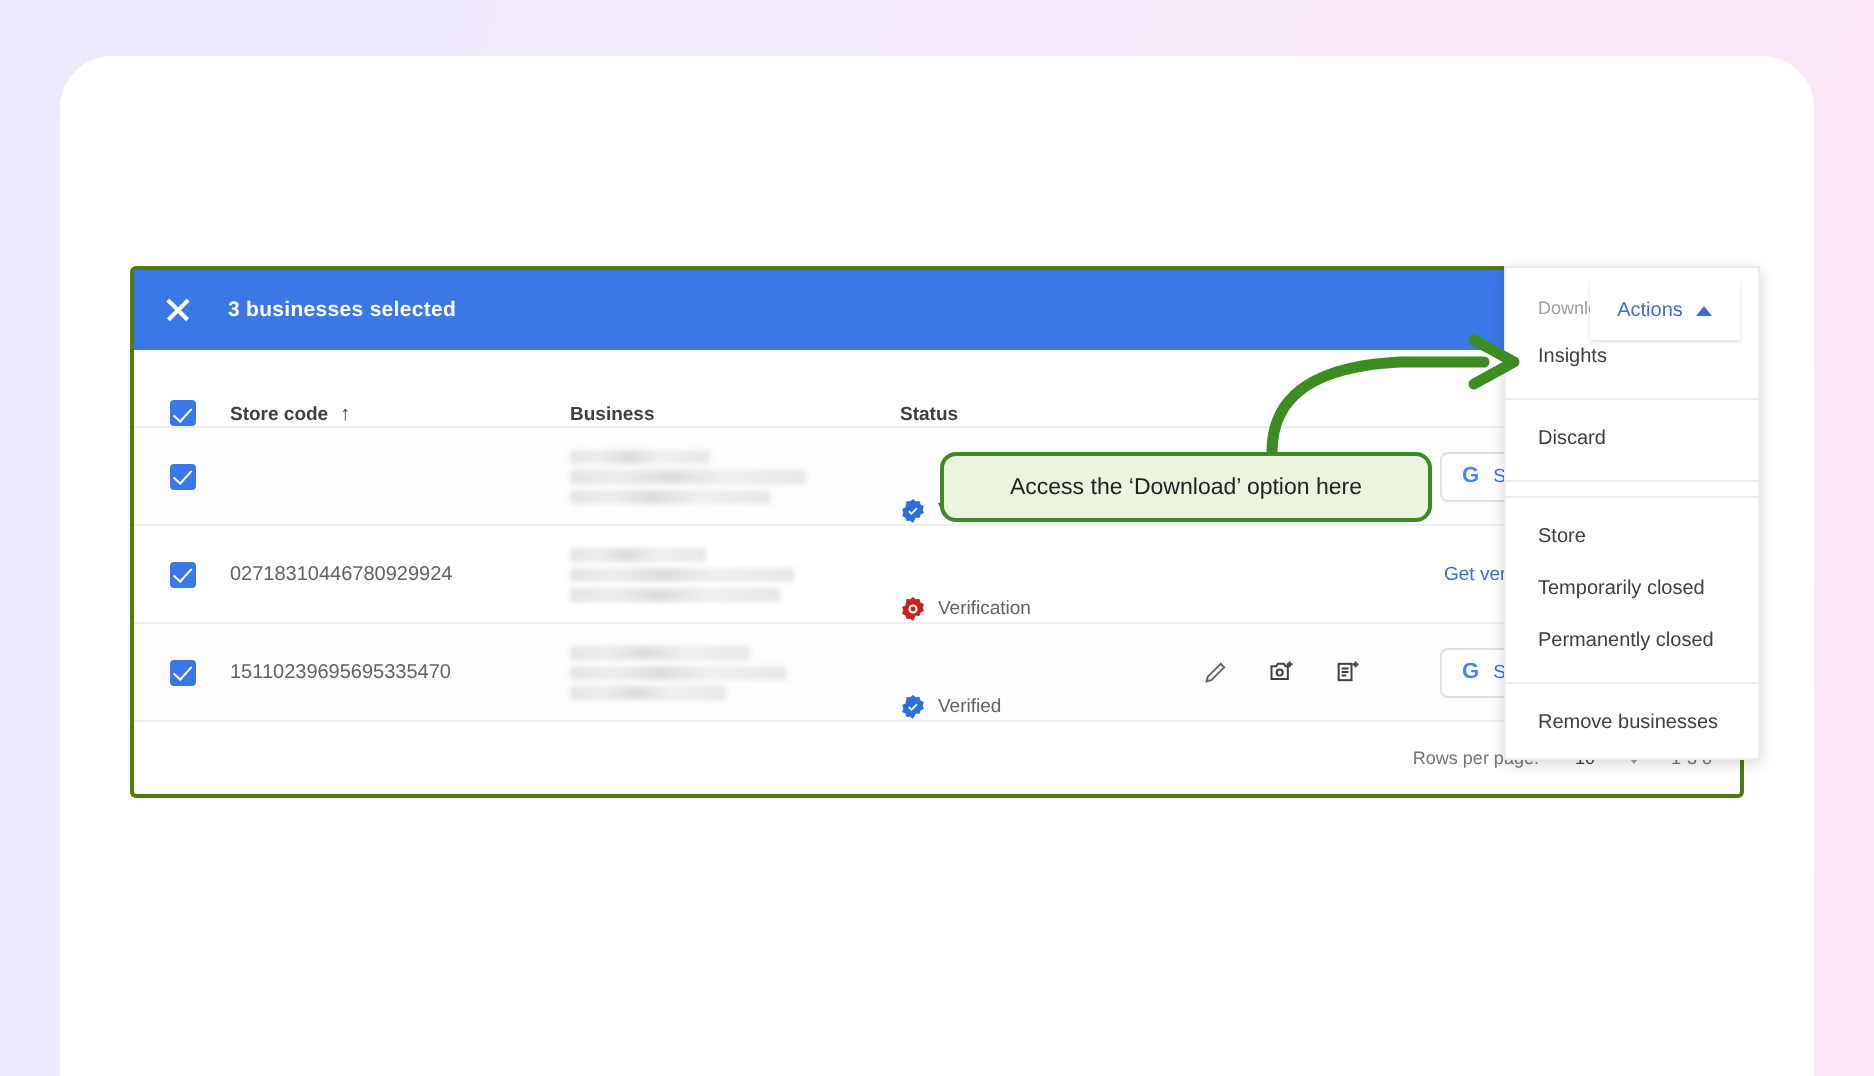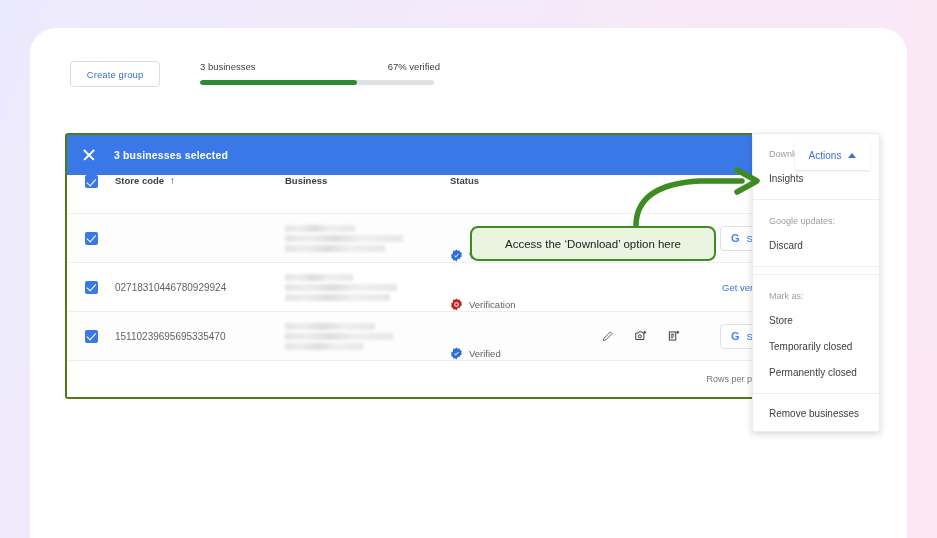--- a/index.html
+++ b/index.html
@@ -85,21 +85,21 @@
   .sel-close::before { transform: rotate(45deg); }
   .sel-close::after  { transform: rotate(-45deg); }
   .sel-label {
     color: #fff; font-size: 10.5px; font-weight: bold;
     margin-left: 17px; letter-spacing: .15px;
   }
 
   
   .thead {
     height: 39px;
-    display: flex; align-items: flex-start;
+    display: flex; align-items: flex-end;
     border-bottom: 1px solid #eceef0;
     font-size: 9.5px; color: #3c4043; font-weight: bold;
   }
   .cb {
     width: 13px; height: 13px; border-radius: 2px;
     background: #3b78e7;
     position: relative; flex: none; cursor: pointer;
   }
   .cb::after {
     content: "";
@@ -217,32 +217,20 @@
     display: flex; align-items: center; justify-content: center;
     font-size: 11.5px; color: #222;
     z-index: 45;
   }
 </style>
 </head>
 <body>
 
 <div class="app-card">
 
-  <div class="toolbar">
-    <div class="create-group-btn">Create group</div>
-    <div class="progress-wrap">
-      <div class="progress-labels">
-        <span>3 businesses</span>
-        <span>67% verified</span>
-      </div>
-      <div class="progress-track">
-        <div class="progress-fill"></div>
-      </div>
-    </div>
-  </div>
 
   <div class="table-block">
 
     <div class="sel-bar">
       <div class="sel-close"></div>
       <div class="sel-label">3 businesses selected</div>
       <div class="actions-btn">
         <span>Actions</span>
         <span class="tri-up"></span>
       </div>
@@ -396,25 +384,23 @@
       <span>1-3 o</span>
     </div>
 
   </div>
 </div>
 
 <div class="dropdown">
   <div class="dd-head">Download:</div>
   <div class="dd-item">Insights</div>
   <div class="dd-sep"></div>
-  <div class="dd-head">Google updates:</div>
   <div class="dd-item">Discard</div>
   <div class="dd-sep"></div>
   <div class="dd-sep"></div>
-  <div class="dd-head">Mark as:</div>
   <div class="dd-item">Store</div>
   <div class="dd-item">Temporarily closed</div>
   <div class="dd-item">Permanently closed</div>
   <div class="dd-sep"></div>
   <div class="dd-item">Remove businesses</div>
 </div>
 
 <svg class="annotation-svg">
   <path d="M636 226 C 636 196, 660 183, 700 181 L 742 181" stroke="#3d8c22" stroke-width="5.5" fill="none" stroke-linecap="round"></path>
   <path d="M737 170 L 757 181 L 737 192" stroke="#3d8c22" stroke-width="5.5" fill="none" stroke-linecap="round" stroke-linejoin="round"></path>

